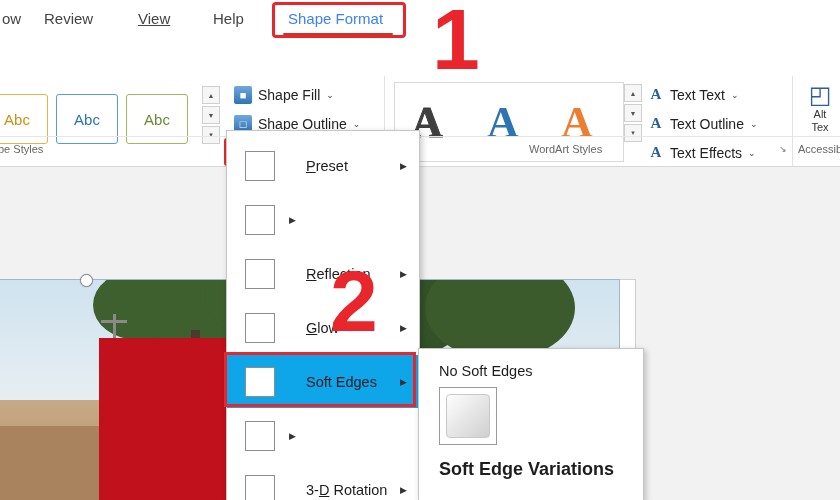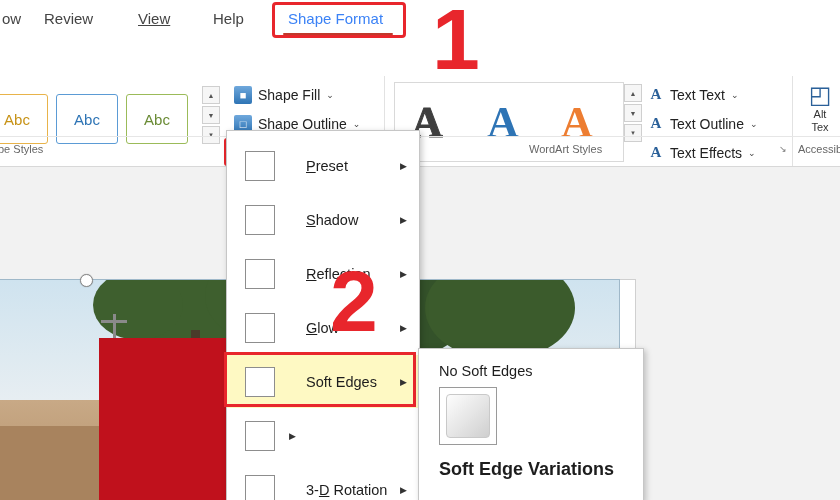--- a/index.html
+++ b/index.html
@@ -302,34 +302,33 @@
   </div>
 
   <div class="menu">
     <div class="menu-item" style="top:8px;">
       <span class="mi-icon"></span>
       <span class="mi-label"><u>P</u>reset</span>
       <span class="mi-arrow">▶</span>
     </div>
     <div class="menu-item" style="top:62px;">
       <span class="mi-icon"></span>
-      <span class="mi-label"><u>S</u>hadow</span>
       <span class="mi-arrow">▶</span>
     </div>
     <div class="menu-item" style="top:116px;">
       <span class="mi-icon"></span>
       <span class="mi-label"><u>R</u>eflection</span>
       <span class="mi-arrow">▶</span>
     </div>
     <div class="menu-item" style="top:170px;">
       <span class="mi-icon"></span>
       <span class="mi-label"><u>G</u>low</span>
       <span class="mi-arrow">▶</span>
     </div>
-    <div class="menu-item" style="top:224px;background:#fef9c3;">
+    <div class="menu-item" style="top:224px;background:#0ea5e9;">
       <span class="mi-icon"></span>
       <span class="mi-label">Soft Edges</span>
       <span class="mi-arrow">▶</span>
     </div>
     <div class="menu-item" style="top:278px;">
       <span class="mi-icon"></span>
       <span class="mi-arrow">▶</span>
     </div>
     <div class="menu-item" style="top:332px;">
       <span class="mi-icon"></span>

